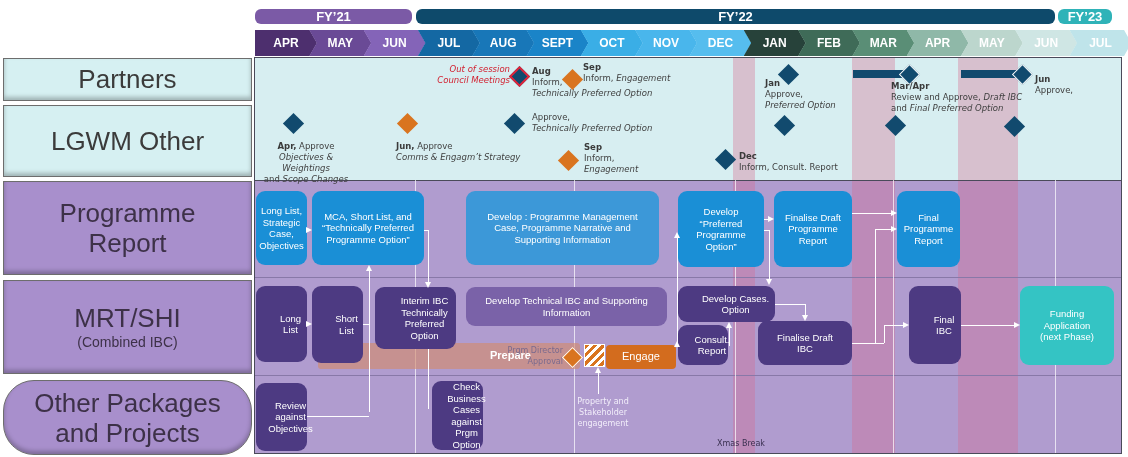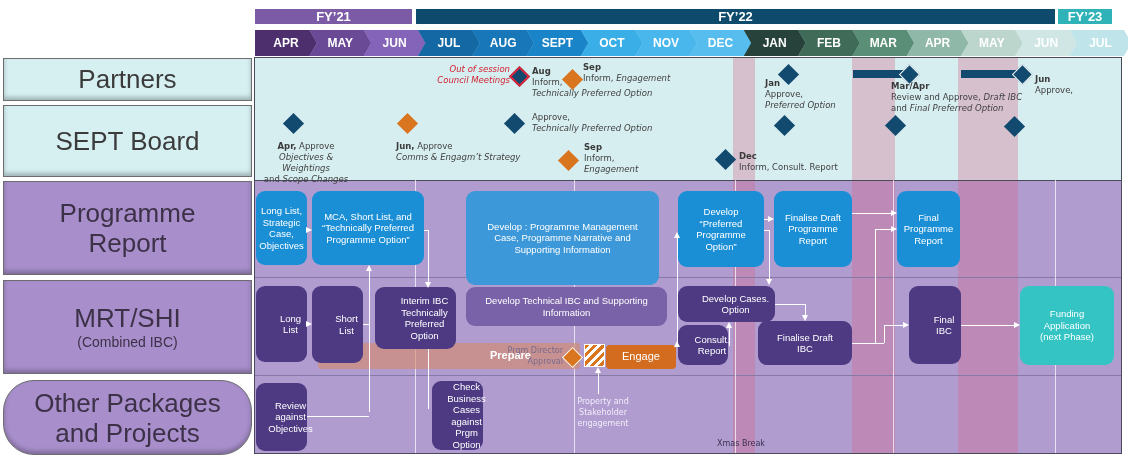--- a/index.html
+++ b/index.html
@@ -1,21 +1,21 @@
 <!DOCTYPE html>
 <html><head>
 <meta charset="utf-8">
 <style>
   * { box-sizing: border-box; margin: 0; padding: 0; }
   html, body { width: 1128px; height: 457px; background: #ffffff; overflow: hidden; }
   body { position: relative; font-family: "Liberation Sans", sans-serif; }
   .abs { position: absolute; }
 
   
-  .fy { position: absolute; top: 9px; height: 15px; color: #ffffff; font-weight: bold; font-size: 13px; line-height: 15px; text-align: center; border-radius: 0; }
+  .fy { position: absolute; top: 9px; height: 15px; color: #ffffff; font-weight: bold; font-size: 13px; line-height: 15px; text-align: center; border-radius: 6px; }
   .fy21 { left: 255px; width: 157px; background: #7b5aa6; }
   .fy22 { left: 416px; width: 639px; background: #0e4a6b; }
   .fy23 { left: 1058px; width: 54px; background: #2fb3b8; }
 
   
   .months { position: absolute; top: 30px; left: 255px; height: 26px; width: 873px; }
   .month { position: absolute; top: 0; height: 26px; width: 62px; color: #fff; font-weight: bold; font-size: 12px; line-height: 26px; text-align: center;
            clip-path: polygon(0 0, 88% 0, 100% 50%, 88% 100%, 0 100%, 12% 50%); }
   .month.first { clip-path: polygon(0 0, 88% 0, 100% 50%, 88% 100%, 0 100%); }
 
@@ -110,21 +110,21 @@
 <div class="vline" style="left:415px;"></div>
 <div class="vline" style="left:574px;"></div>
 <div class="vline" style="left:735px;"></div>
 <div class="vline" style="left:893px;"></div>
 <div class="vline" style="left:1055px;"></div>
 
 <div class="row-label rl-light" style="top:58px;height:43px;font-size:26px;">
   <span>Partners</span>
 </div>
 <div class="row-label rl-light" style="top:105px;height:72px;font-size:26px;">
-  <span>SEPT Board</span>
+  <span>LGWM Other</span>
 </div>
 <div class="row-label rl-purple" style="top:181px;height:94px;font-size:26px;line-height:30px;padding:0 50px;">
   <span>Programme Report</span>
 </div>
 <div class="row-label rl-purple" style="top:280px;height:94px;flex-direction:column;">
   <span style="font-size:26px;line-height:30px;">MRT/SHI</span>
   <span style="font-size:14px;line-height:18px;">(Combined IBC)</span>
 </div>
 <div class="row-label rl-purple" style="top:380px;height:75px;font-size:26px;line-height:30px;padding:0 10px;border-radius:31px;">
   <span>Other Packages and Projects</span>
@@ -191,21 +191,21 @@
 <div class="note" style="left:739px;top:151px;width:120px;">
   <b>Dec</b><br>
   <span>Inform, Consult. Report</span>
 </div>
 <div class="dia dia-navy" style="left:777px;top:118px;"></div>
 <div class="dia dia-navy" style="left:888px;top:118px;"></div>
 <div class="dia dia-navy" style="left:1007px;top:119px;"></div>
 
 <div class="box blue" style="left:256px;top:191px;width:51px;height:74px;">Long List, Strategic Case, Objectives</div>
 <div class="box blue" style="left:312px;top:191px;width:112px;height:74px;padding:0 8px;">MCA, Short List, and “Technically Preferred Programme Option”</div>
-<div class="box blue-soft" style="left:466px;top:191px;width:193px;height:94px;padding:0 12px;">Develop : Programme Management Case, Programme Narrative and Supporting Information</div>
+<div class="box blue-soft" style="left:466px;top:191px;width:193px;height:74px;padding:0 12px;">Develop : Programme Management Case, Programme Narrative and Supporting Information</div>
 <div class="box blue" style="left:678px;top:191px;width:86px;height:76px;padding:0 8px;">Develop “Preferred Programme Option”</div>
 <div class="box blue" style="left:774px;top:191px;width:78px;height:76px;padding:0 8px;">Finalise Draft Programme Report</div>
 <div class="box blue" style="left:897px;top:191px;width:63px;height:76px;padding:16px 4px;">Final Programme Report</div>
 
 <div class="prepare-bar" style="left:318px;top:343px;width:262px;height:26px;"></div>
 <div class="box dpurple" style="left:256px;top:286px;width:51px;height:76px;">Long List</div>
 <div class="box dpurple" style="left:312px;top:286px;width:51px;height:77px;">Short List</div>
 <div class="box dpurple" style="left:375px;top:287px;width:81px;height:62px;">Interim IBC Technically Preferred Option</div>
 <div class="box mpurple" style="left:466px;top:287px;width:201px;height:39px;padding:0 14px;">Develop Technical IBC and Supporting Information</div>
 

